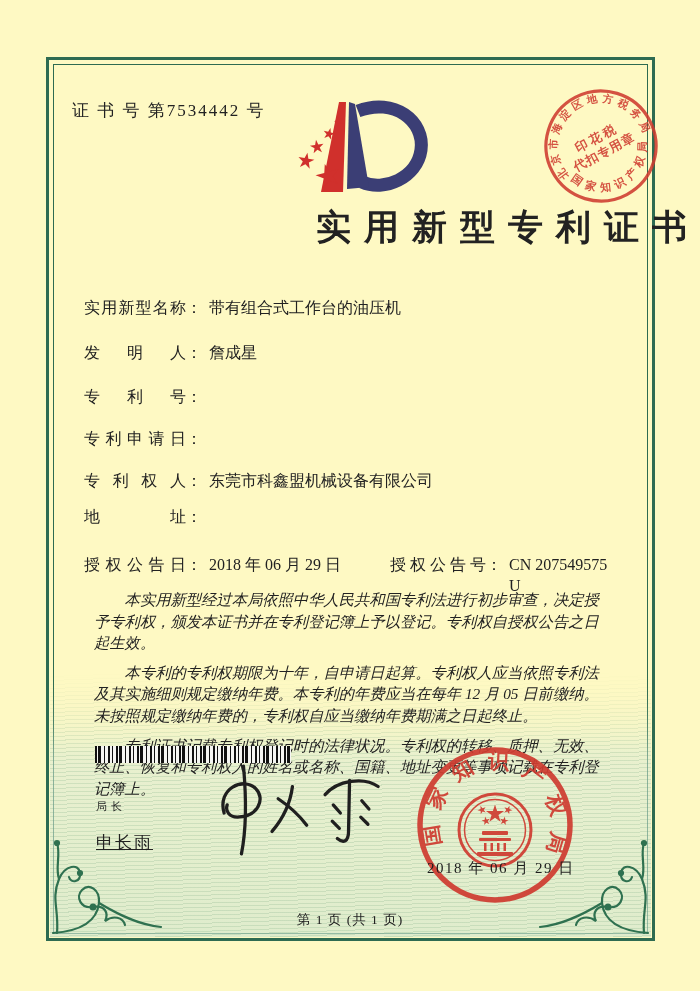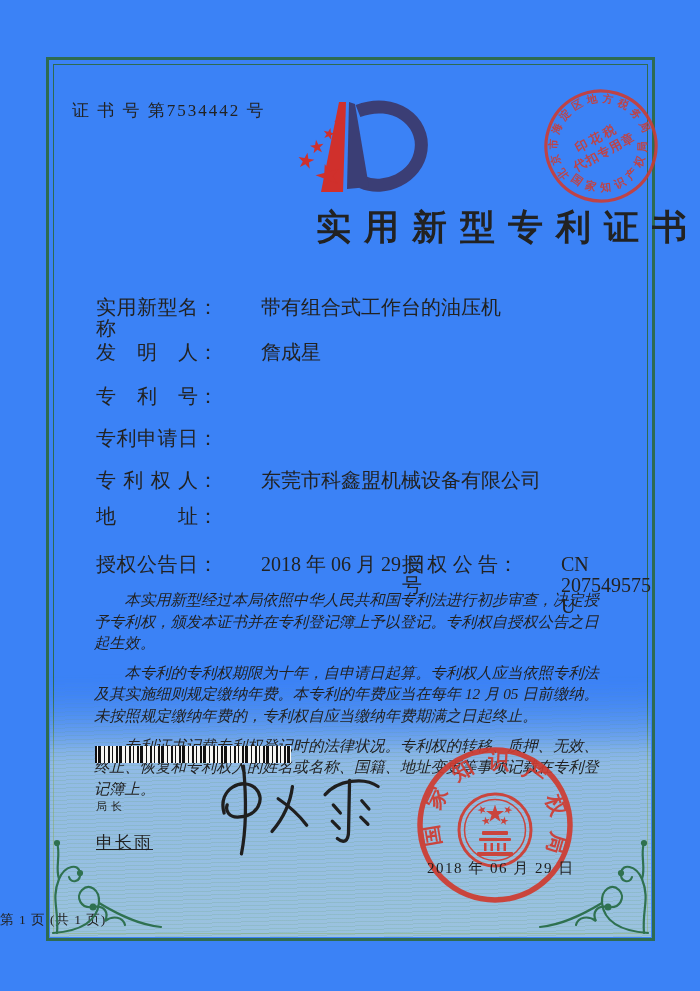--- a/index.html
+++ b/index.html
@@ -1,50 +1,50 @@
 <!DOCTYPE html>
 <html><head>
 <meta charset="utf-8">
 <style>
   html,body{margin:0;padding:0;background:#ffffff;}
-  .page{position:relative;width:700px;height:991px;margin:0 auto;background:#3b82f6;
+  .page{position:relative;width:700px;height:991px;margin:0 auto;background:#fef9c3;
         font-family:"Liberation Serif","DejaVu Serif",serif;color:#222;overflow:hidden;}
   
   .b-outer{position:absolute;left:46px;top:57px;right:45px;bottom:50px;border:3px solid #2e6b51;}
   .b-inner{position:absolute;left:53px;top:64px;right:52px;bottom:57px;border:1px solid #2e6b51;}
   
   .waves{position:absolute;left:50px;right:49px;top:672px;bottom:54px;
     background:
       repeating-linear-gradient(178deg, rgba(104,160,118,0.20) 0 1px, rgba(255,255,255,0) 1px 4px),
       linear-gradient(180deg, rgba(224,239,226,0) 0%, rgba(214,233,216,0.55) 35%, rgba(206,229,209,0.65) 100%);
     -webkit-mask-image:linear-gradient(180deg,transparent,#000 80px);
             mask-image:linear-gradient(180deg,transparent,#000 80px);}
   .certno{position:absolute;left:72px;top:99px;font-size:17px;letter-spacing:2px;}
   .logo{position:absolute;left:272px;top:97px;width:160px;height:110px;}
   .title{position:absolute;left:0;right:0;top:204px;text-align:right;font-size:35px;font-weight:bold;
          letter-spacing:13px;text-indent:13px;}
-  .frow{position:absolute;left:96px;display:flex;font-size:20px;width:527px;line-height:21px;}
+  .frow{position:absolute;left:84px;display:flex;font-size:16px;width:527px;line-height:21px;}
   .r1{top:297px}.r2{top:342px}.r3{top:386px}.r4{top:428px}.r5{top:470px}.r6{top:506px}.r7{top:554px}
   .flabel{display:inline-block;width:102px;flex:none;text-align:justify;text-align-last:justify;}
   .fcolon{flex:none;margin-right:7px;}
-  .fvalue{flex:1;margin-left:36px;}
+  .fvalue{flex:1;}
   .pair2{position:absolute;left:306px;top:0;display:flex;width:220px;}
   .pair2 .flabel{width:96px;}
   .paras{position:absolute;left:86px;top:581px;width:528px;font-size:15.3px;line-height:21.6px;font-style:italic;}
   .paras p{margin:8px;text-indent:2em;}
   .barcode{position:absolute;left:95px;top:746px;width:196px;height:17px;
     background:repeating-linear-gradient(90deg,#101010 0 2px,#f5f5f2 2px 3px,#101010 3px 6px,#f5f5f2 6px 9px,
       #101010 9px 10px,#f5f5f2 10px 13px,#101010 13px 15px,#f5f5f2 15px 17px,#101010 17px 18px,#f5f5f2 18px 21px);}
   .dtitle{position:absolute;left:96px;top:799px;font-size:11px;letter-spacing:4px;}
   .dname{position:absolute;left:96px;top:831px;font-size:17px;letter-spacing:2px;text-decoration:underline;}
   .sig{position:absolute;left:198px;top:760px;width:195px;height:102px;}
   .sealmain{position:absolute;left:412px;top:742px;width:166px;height:166px;opacity:.92;}
   .sealdate{position:absolute;left:427px;top:859px;font-size:15px;letter-spacing:1.5px;color:#1d1d1d;}
   .sealtax{position:absolute;left:538px;top:83px;width:126px;height:126px;transform:rotate(-28deg);opacity:.88;}
-  .footer{position:absolute;left:0;right:0;top:911px;text-align:left;font-size:13.5px;letter-spacing:1px;}
+  .footer{position:absolute;left:0;right:0;top:911px;text-align:center;font-size:13.5px;letter-spacing:1px;}
   .fl{position:absolute;width:118px;height:118px;}
   .fl-left{left:47px;bottom:52px;}
   .fl-right{right:46px;bottom:52px;transform:scaleX(-1);}
   .sealtext{font-family:"Liberation Serif","DejaVu Serif",serif;font-weight:bold;fill:#cf3b30;}
 </style>
 </head>
 <body>
 
 <div class="page">
 

